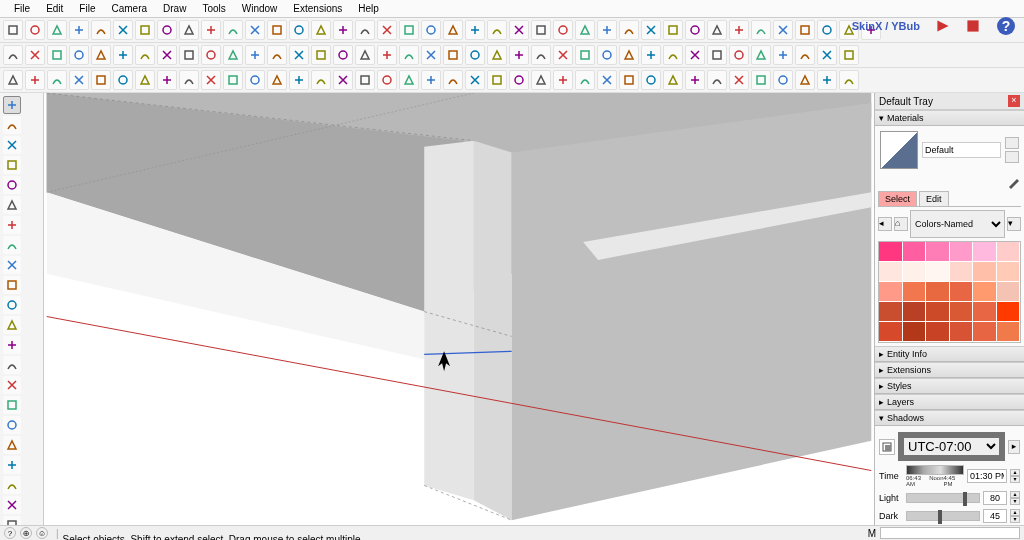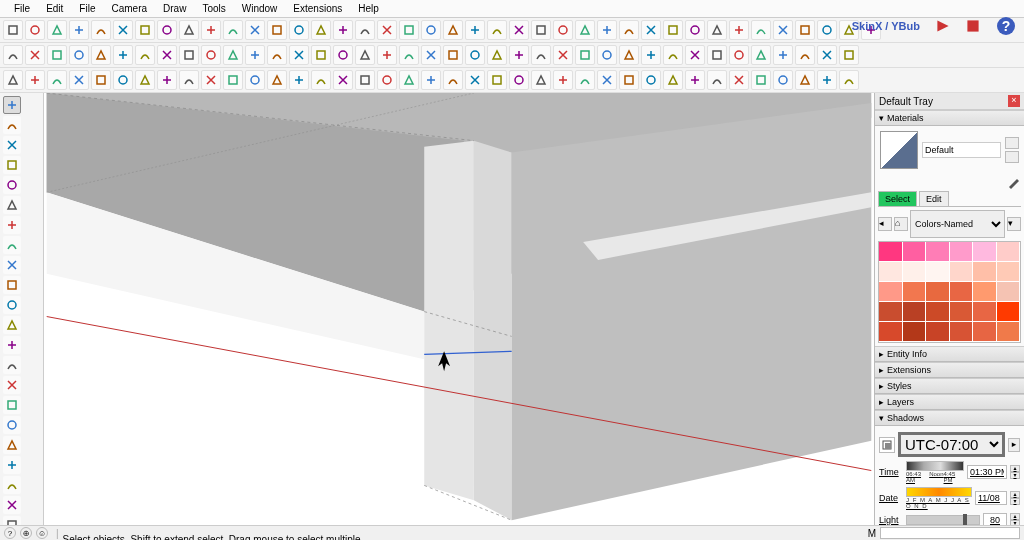--- a/index.html
+++ b/index.html
@@ -32,42 +32,42 @@
   .panel-body { background: #fafafa; padding: 3px; }
   
   .mat-preview { display: flex; align-items: center; gap: 4px; padding: 2px; }
   .mat-preview .swatch-big { width: 38px; height: 38px; border: 1px solid #999; background: linear-gradient(135deg, #fff 0%, #fff 50%, #5a6e8f 50%, #5a6e8f 100%); }
   .mat-preview .mat-name { flex: 1; border: 1px solid #ccc; padding: 2px; background: #fff; }
   .mat-icons { display: flex; flex-direction: column; gap: 2px; }
   .mat-icons .mi { width: 14px; height: 12px; border: 1px solid #bbb; background: #eee; }
   
   .mat-tabs { display: flex; border-bottom: 1px solid #bbb; margin-top: 2px; }
   .mat-tabs .tab { padding: 2px 6px; border: 1px solid #bbb; border-bottom: none; background: #eee; margin-right: 2px; }
-  .mat-tabs .tab.active { background: #22c55e; }
+  .mat-tabs .tab.active { background: #fca5a5; }
   
   .mat-selector { display: flex; align-items: center; gap: 2px; padding: 3px 0; }
   .mat-selector select { flex: 1; font-size: 9px; border: 1px solid #bbb; height: 28px; }
   .mat-selector .ib { width: 14px; height: 14px; border: 1px solid #bbb; background: #eee; }
   
   .swatches { display: grid; grid-template-columns: repeat(6, 1fr); gap: 0; border: 1px solid #bbb; background: #fff; }
   .swatches .sw { height: 20px; border-right: 1px solid #fff; border-bottom: 1px solid #fff; }
   
   .shadow-body { padding: 4px; }
-  .shadow-row { display: flex; align-items: center; gap: 3px; padding: 2px 0; text-decoration: underline; }
+  .shadow-row { display: flex; align-items: center; gap: 3px; padding: 2px 0; }
   .shadow-row label { width: 24px; }
   .shadow-row .slider-box { flex: 1; height: 10px; border: 1px solid #bbb; background: linear-gradient(to right, #333, #ccc); position: relative; }
   .shadow-row .date-slider { flex: 1; height: 10px; border: 1px solid #bbb; background: linear-gradient(to right, #ffd700 0%, #ff8800 50%, #ffd700 100%); position: relative; }
   .shadow-row .time-ticks { flex: 1; font-size: 6px; color: #333; letter-spacing: 0px; }
   .shadow-row .val { width: 40px; border: 1px solid #bbb; background: #fff; padding: 1px 2px; font-size: 9px; }
   .shadow-row .val-sm { width: 24px; border: 1px solid #bbb; background: #fff; padding: 1px 2px; font-size: 9px; text-align: center; }
   .shadow-row .stepper { display: flex; flex-direction: column; }
   .shadow-row .stepper span { width: 10px; height: 7px; border: 1px solid #bbb; background: #eee; font-size: 6px; line-height: 5px; text-align: center; }
   .shadow-tz { display: flex; align-items: center; gap: 3px; padding: 2px 0; }
   .shadow-tz .tz-btn { width: 16px; height: 16px; border: 1px solid #bbb; background: #fff; display: flex; align-items: center; justify-content: center; }
-  .shadow-tz select { flex: 1; font-size: 15px; border: 3px solid #737373; }
+  .shadow-tz select { flex: 1; font-size: 13px; border: 6px solid #737373; }
   
   .chk-row { display: flex; align-items: center; gap: 3px; padding: 1px 0 1px 20px; }
   .chk-row input { width: 10px; height: 10px; }
   
   .statusbar { position: absolute; bottom: 0; left: 0; right: 0; height: 15px; background: #f0f0f0; border-top: 1px solid #ccc; display: flex; align-items: center; padding: 0 4px; font-size: 10px; }
   .statusbar .si { width: 12px; height: 12px; border: 1px solid #bbb; border-radius: 6px; margin-right: 4px; display: inline-flex; align-items: center; justify-content: center; font-size: 8px; }
   .statusbar .msg { flex: 1; margin-top: 12px; }
   .statusbar .mlbl { margin-right: 4px; }
   .statusbar .mbox { width: 140px; height: 12px; border: 1px solid #bbb; background: #fff; }
   .small-pen{ width: 14px; height:14px; }
@@ -961,32 +961,20 @@
             <span>4:45 PM</span>
           </div>
         </div>
         <input class="val" value="01:30 PM" style="">
         <div class="stepper">
             <span>▴</span>
             <span>▾</span>
           </div>
       </div>
       <div class="shadow-row">
-        <label>Date</label>
-        <div style="flex:1">
-          <div class="date-slider"></div>
-          <div class="time-ticks" style="letter-spacing:1px">J F M A M J J A S O N D</div>
-        </div>
-        <input class="val" style="width: 32px;" value="11/08">
-        <div class="stepper">
-            <span>▴</span>
-            <span>▾</span>
-          </div>
-      </div>
-      <div class="shadow-row">
         <label>Light</label>
         <div class="slider-box" style="background:#ccc">
             <div style="position:absolute;left:78%;top:-2px;width:4px;height:14px;background:#555"></div>
           </div>
         <input class="val-sm" value="80" style="">
         <div class="stepper">
             <span>▴</span>
             <span>▾</span>
           </div>
       </div>

